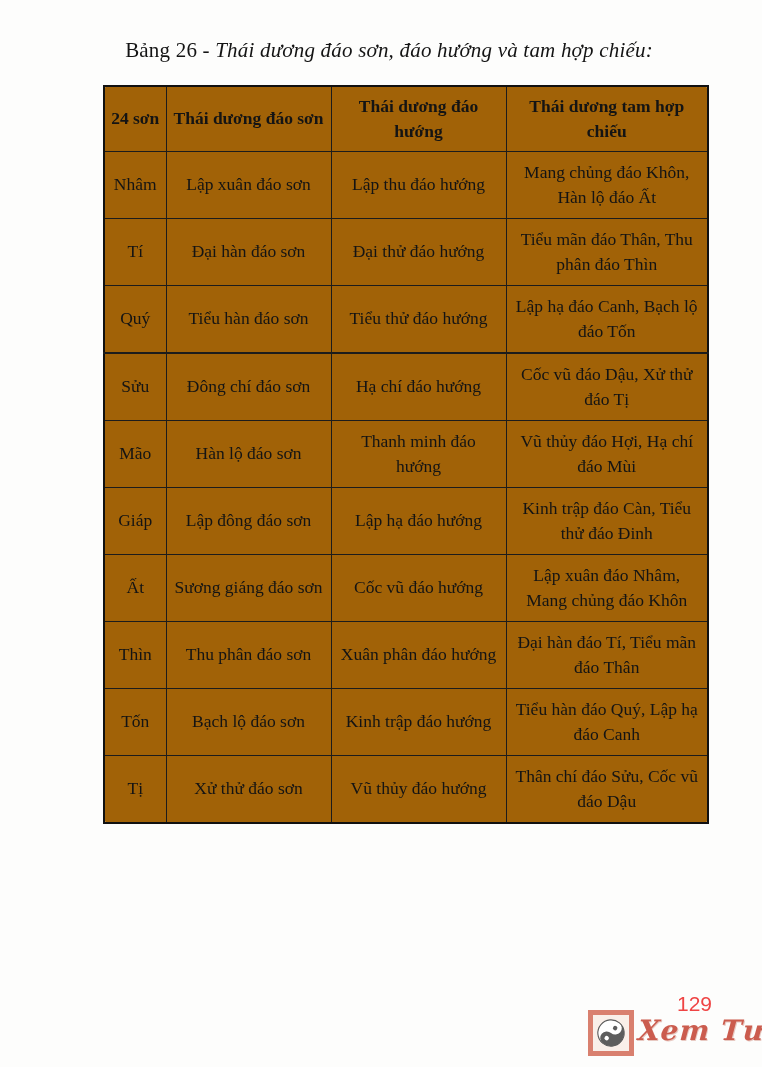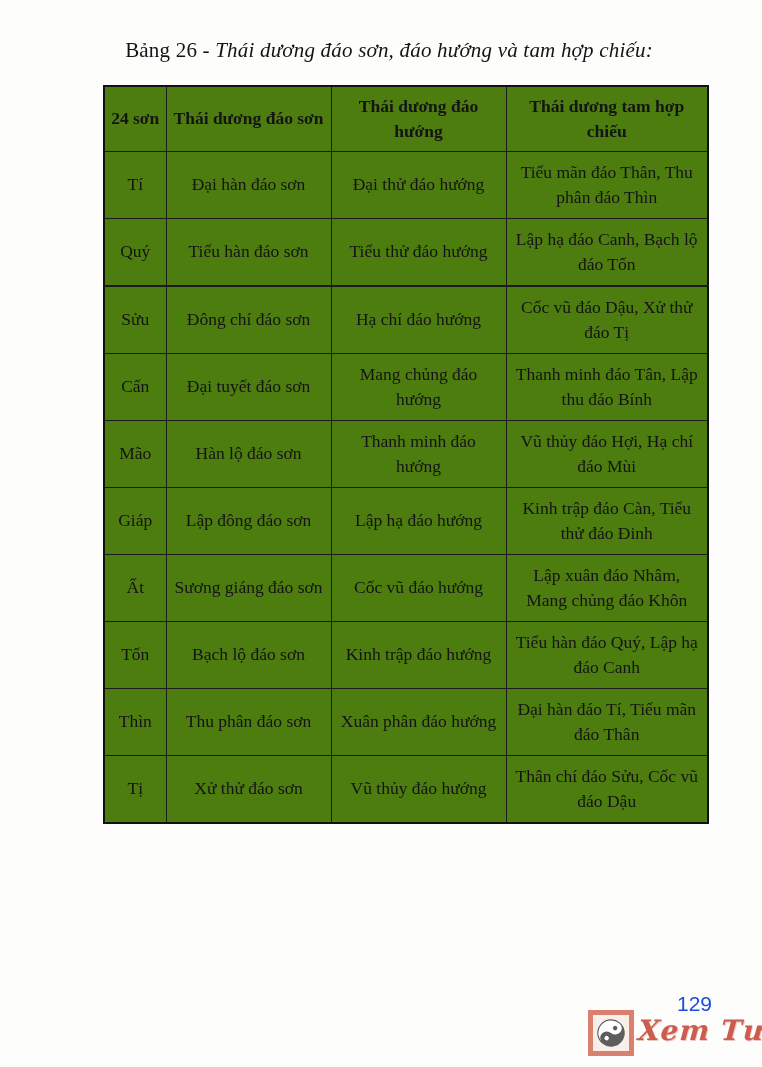--- a/index.html
+++ b/index.html
@@ -29,21 +29,21 @@
   .page-title .title-prefix { font-style: normal; }
   .page-title .title-main   { font-style: italic; }
 
   table.solar-table {
     position: absolute;
     top: 85px;
     left: 103px;
     width: 604px;
     border-collapse: collapse;
     table-layout: fixed;
-    background: #4d7c0f;
+    background: #a16207;
     border-radius: 8px;
   }
   table.solar-table th,
   table.solar-table td {
     border: 1.5px solid #1c1c1c;
     text-align: center;
     vertical-align: middle;
     font-size: 17.5px;
     line-height: 1.45;
     padding: 4px 6px;
@@ -69,21 +69,21 @@
   col.c4 { width: 202px; }
 
   .page-number {
     position: absolute;
     top: 992px;
     left: 672px;
     width: 45px;
     text-align: center;
     font-family: "Liberation Sans", sans-serif;
     font-size: 21px;
-    color: #1d4ed8;
+    color: #ef4444;
   }
 
   .watermark {
     position: absolute;
     top: 1010px;
     left: 588px;
     display: flex;
     align-items: flex-start;
     gap: 4px;
   }
@@ -128,72 +128,72 @@
   <thead>
     <tr>
         <th>24 sơn</th>
         <th>Thái dương đáo sơn</th>
         <th>Thái dương đáo hướng</th>
         <th>Thái dương tam hợp chiếu</th>
       </tr>
   </thead>
   <tbody>
       <tr>
+        <td>Nhâm</td>
+        <td>Lập xuân đáo sơn</td>
+        <td>Lập thu đáo hướng</td>
+        <td>Mang chủng đáo Khôn, Hàn lộ đáo Ất</td>
+      </tr>
+      <tr>
         <td>Tí</td>
         <td>Đại hàn đáo sơn</td>
         <td>Đại thử đáo hướng</td>
         <td>Tiểu mãn đáo Thân, Thu phân đáo Thìn</td>
       </tr>
       <tr class="thick-bottom">
         <td>Quý</td>
         <td>Tiểu hàn đáo sơn</td>
         <td>Tiểu thử đáo hướng</td>
         <td>Lập hạ đáo Canh, Bạch lộ đáo Tốn</td>
       </tr>
       <tr>
         <td>Sửu</td>
         <td>Đông chí đáo sơn</td>
         <td>Hạ chí đáo hướng</td>
         <td>Cốc vũ đáo Dậu, Xử thử đáo Tị</td>
       </tr>
       <tr>
-        <td>Cấn</td>
-        <td>Đại tuyết đáo sơn</td>
-        <td>Mang chủng đáo hướng</td>
-        <td>Thanh minh đáo Tân, Lập thu đáo Bính</td>
-      </tr>
-      <tr>
         <td>Mão</td>
         <td>Hàn lộ đáo sơn</td>
         <td>Thanh minh đáo hướng</td>
         <td>Vũ thủy đáo Hợi, Hạ chí đáo Mùi</td>
       </tr>
       <tr>
         <td>Giáp</td>
         <td>Lập đông đáo sơn</td>
         <td>Lập hạ đáo hướng</td>
         <td>Kinh trập đáo Càn, Tiểu thử đáo Đinh</td>
       </tr>
       <tr>
         <td>Ất</td>
         <td>Sương giáng đáo sơn</td>
         <td>Cốc vũ đáo hướng</td>
         <td>Lập xuân đáo Nhâm, Mang chủng đáo Khôn</td>
       </tr>
       <tr>
+        <td>Thìn</td>
+        <td>Thu phân đáo sơn</td>
+        <td>Xuân phân đáo hướng</td>
+        <td>Đại hàn đáo Tí, Tiểu mãn đáo Thân</td>
+      </tr>
+      <tr>
         <td>Tốn</td>
         <td>Bạch lộ đáo sơn</td>
         <td>Kinh trập đáo hướng</td>
         <td>Tiểu hàn đáo Quý, Lập hạ đáo Canh</td>
-      </tr>
-      <tr>
-        <td>Thìn</td>
-        <td>Thu phân đáo sơn</td>
-        <td>Xuân phân đáo hướng</td>
-        <td>Đại hàn đáo Tí, Tiểu mãn đáo Thân</td>
       </tr>
       <tr>
         <td>Tị</td>
         <td>Xử thử đáo sơn</td>
         <td>Vũ thủy đáo hướng</td>
         <td>Thân chí đáo Sửu, Cốc vũ đáo Dậu</td>
       </tr>
     </tbody>
 </table>
 

